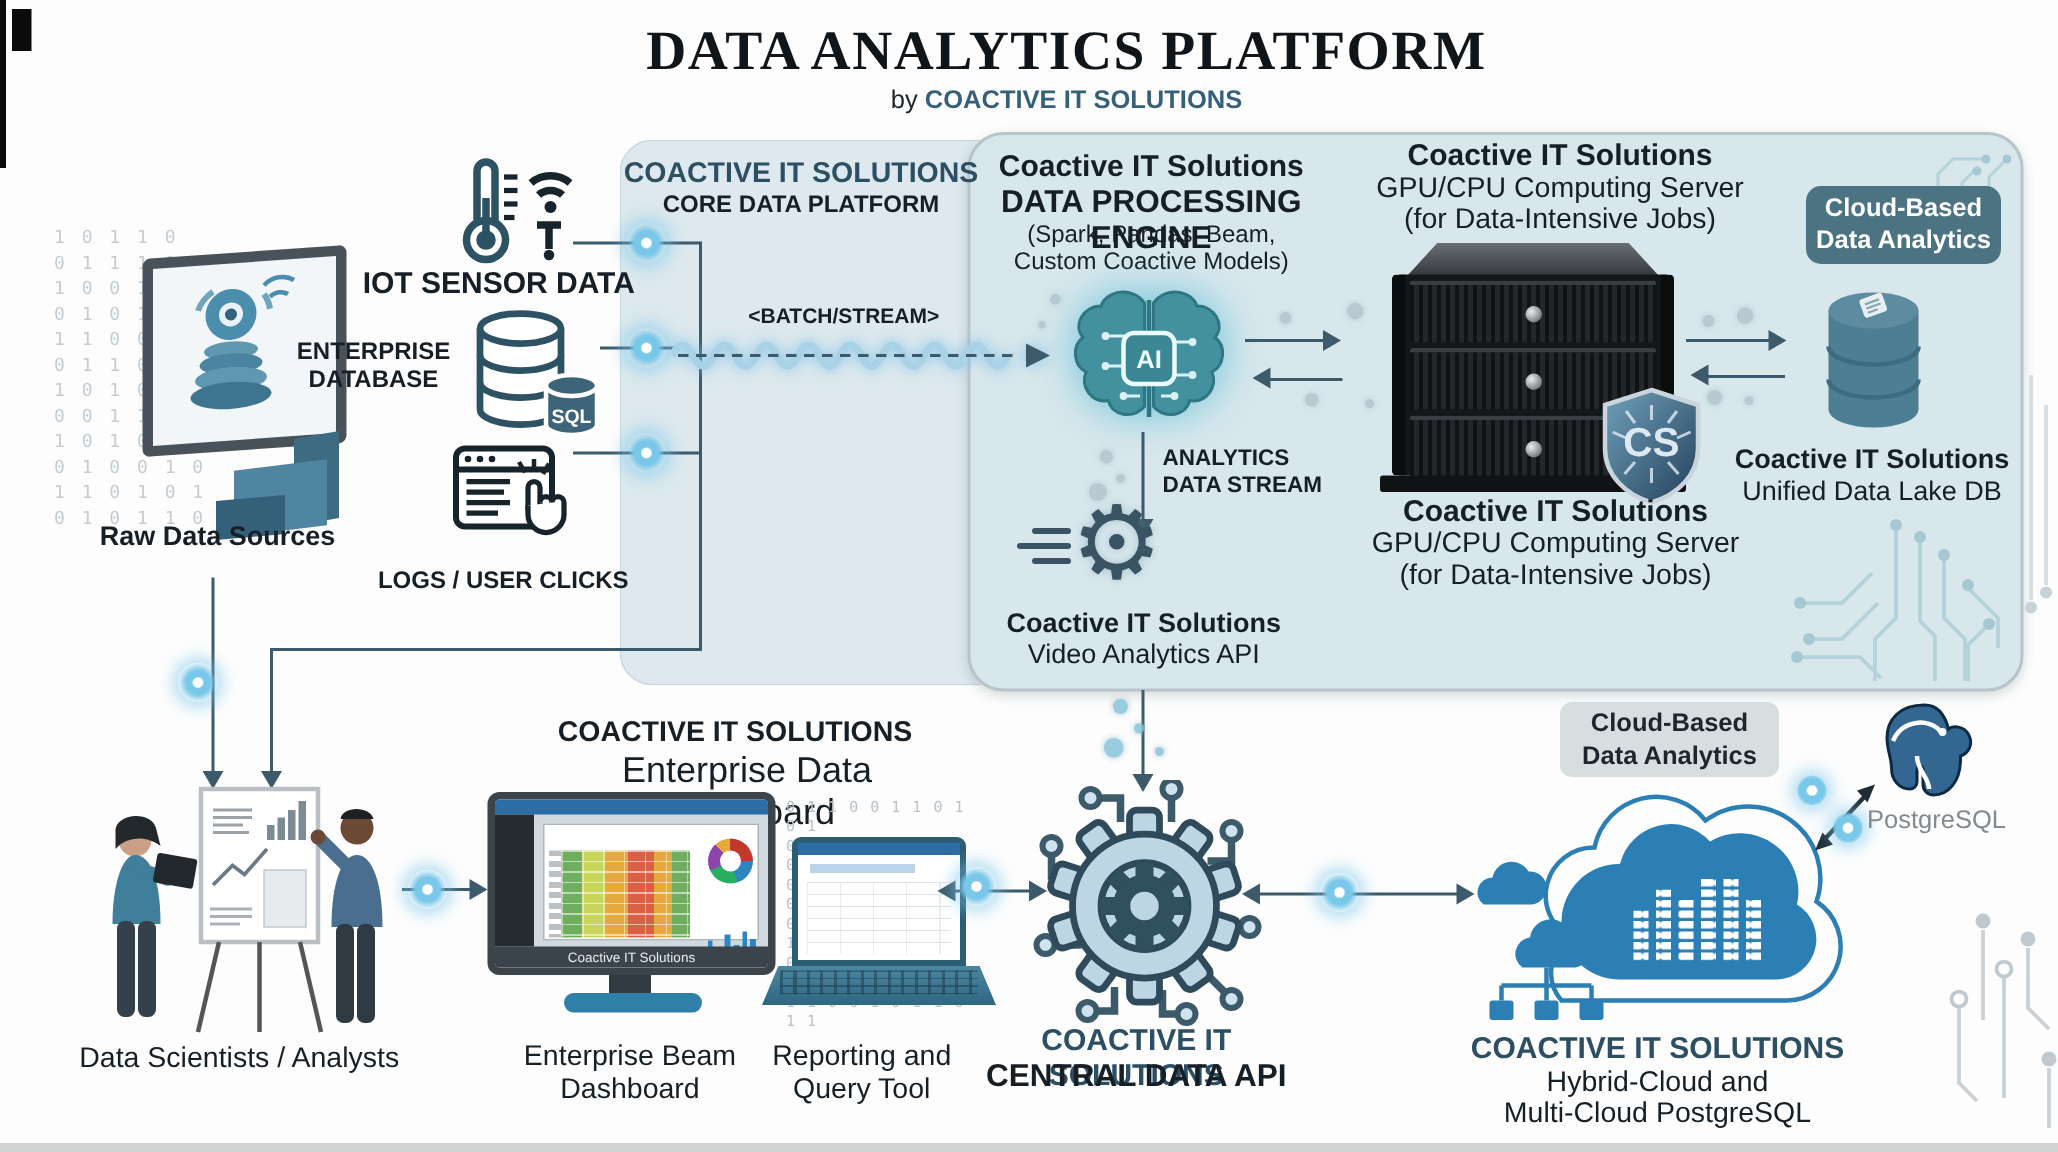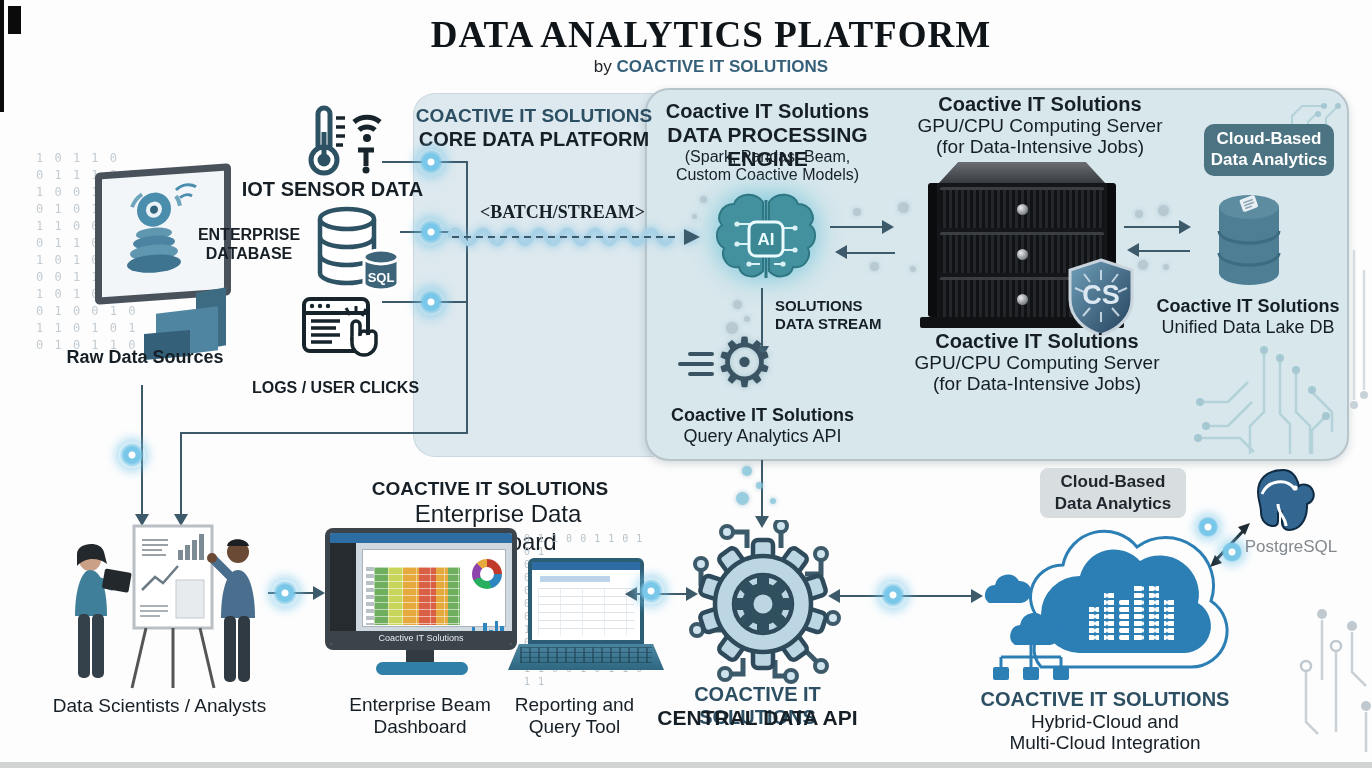--- a/index.html
+++ b/index.html
@@ -245,22 +245,22 @@
         <line x1="62" y1="23" x2="66" y2="16"></line>
     </g>
     <g fill="#fff" stroke="#17242b" stroke-width="3.5">
       <rect x="52" y="28" width="8" height="22" rx="4"></rect>
       <path d="M52 44 v6 a12 12 0 0 0 24 0 v-8 a4 4 0 0 0 -8 0 m0 0 a4 4 0 0 0 -8 0"></path>
     </g>
   </svg>
   <div class="tx bold" style="left:238px;top:379px;width:195px;font-size:16px;">LOGS / USER CLICKS</div>
 
   <div class="tx bold teal" style="left:415px;top:105px;width:238px;font-size:19px;">COACTIVE IT SOLUTIONS</div>
-  <div class="tx bold blk" style="left:415px;top:128px;width:238px;font-size:20px;">CORE DATA PLATFORM</div>
-  <div class="tx bold blk" style="left:460px;top:202px;width:205px;font-size:18px;font-family:Liberation Serif, serif;">&lt;BATCH/STREAM&gt;</div>
+  <div class="tx bold blk" style="left:415px;top:128px;width:238px;font-size:16px;">CORE DATA PLATFORM</div>
+  <div class="tx bold blk" style="left:460px;top:202px;width:205px;font-size:14px;">&lt;BATCH/STREAM&gt;</div>
 
   <div class="ln" style="left:382px;top:161px;width:85px;height:2px;"></div>
   <div class="ln" style="left:400px;top:231px;width:50px;height:2px;"></div>
   <div class="ln" style="left:382px;top:301px;width:85px;height:2px;"></div>
   <div class="ln" style="left:466px;top:161px;width:2px;height:272px;"></div>
   <div class="ln" style="left:180px;top:432px;width:288px;height:2px;"></div>
   <div class="ln" style="left:180px;top:432px;width:2px;height:82px;"></div>
   <div class="ah-d" style="left:174px;top:514px;"></div>
   <div class="ln" style="left:141px;top:385px;width:2px;height:129px;"></div>
   <div class="ah-d" style="left:135px;top:514px;"></div>
@@ -310,29 +310,29 @@
   <div class="bub" style="left:853px;top:208px;width:8px;height:8px;"></div>
   <div class="bub" style="left:898px;top:202px;width:11px;height:11px;"></div>
   <div class="bub" style="left:870px;top:262px;width:9px;height:9px;"></div>
   <div class="bub" style="left:910px;top:266px;width:6px;height:6px;"></div>
 
   <div class="ln" style="left:761px;top:288px;width:2px;height:58px;"></div>
   <div class="ah-d" style="left:755px;top:346px;"></div>
   <div class="bub" style="left:733px;top:300px;width:9px;height:9px;"></div>
   <div class="bub" style="left:744px;top:316px;width:6px;height:6px;"></div>
   <div class="bub" style="left:726px;top:322px;width:12px;height:12px;"></div>
-  <div class="txl bold blk" style="left:775px;top:297px;font-size:15px;">SOLUTIONS</div>
+  <div class="txl bold blk" style="left:775px;top:297px;font-size:15px;">ANALYTICS</div>
   <div class="txl bold blk" style="left:775px;top:315px;font-size:15px;">DATA STREAM</div>
 
   <div class="gear-glyph" style="left:714px;top:328px;font-size:68px;">⚙</div>
   <div class="speed" style="left:688px;top:352px;width:26px;"></div>
   <div class="speed" style="left:678px;top:362px;width:36px;"></div>
   <div class="speed" style="left:688px;top:372px;width:26px;"></div>
   <div class="tx bold blk" style="left:650px;top:405px;width:225px;font-size:18px;">Coactive IT Solutions</div>
-  <div class="tx" style="left:650px;top:426px;width:225px;font-size:18px;">Query Analytics API</div>
+  <div class="tx" style="left:650px;top:426px;width:225px;font-size:18px;">Video Analytics API</div>
 
   <div class="tx bold blk" style="left:915px;top:93px;width:250px;font-size:20px;">Coactive IT Solutions</div>
   <div class="tx" style="left:915px;top:115px;width:250px;font-size:19px;">GPU/CPU Computing Server</div>
   <div class="tx" style="left:915px;top:136px;width:250px;font-size:19px;">(for Data-Intensive Jobs)</div>
 
   <div class="srv-top"></div>
   <div class="srv-body">
     <div class="srv-unit"></div>
     <div class="srv-unit"></div>
     <div class="srv-unit"></div>
@@ -580,21 +580,21 @@
         <path d="M56 150 v12 M26 162 h60 M26 162 v10 M56 162 v10 M86 162 v10"></path>
       </g>
     <g fill="#2b7fb5">
         <rect x="18" y="172" width="16" height="13" rx="2"></rect>
         <rect x="48" y="172" width="16" height="13" rx="2"></rect>
         <rect x="78" y="172" width="16" height="13" rx="2"></rect>
       </g>
   </svg>
   <div class="tx bold" style="left:960px;top:688px;width:290px;font-size:20px;color:#2c4f63;">COACTIVE IT SOLUTIONS</div>
   <div class="tx" style="left:960px;top:711px;width:290px;font-size:19px;">Hybrid-Cloud and</div>
-  <div class="tx" style="left:960px;top:732px;width:290px;font-size:19px;">Multi-Cloud Integration</div>
+  <div class="tx" style="left:960px;top:732px;width:290px;font-size:19px;">Multi-Cloud PostgreSQL</div>
 
   <svg class="abs" style="left:1203px;top:515px;" width="54" height="58" viewBox="0 0 54 58">
     <line x1="12" y1="46" x2="42" y2="14" stroke="#1f2c35" stroke-width="3"></line>
     <polygon points="47,8 35,12 42,20" fill="#1f2c35"></polygon>
     <polygon points="7,52 19,48 12,40" fill="#1f2c35"></polygon>
   </svg>
   <div class="glow" style="left:1198px;top:517px;width:20px;height:20px;"></div>
   <div class="glow" style="left:1222px;top:542px;width:20px;height:20px;"></div>
 
   <svg class="abs" style="left:1248px;top:464px;" width="70" height="78" viewBox="0 0 70 78">

